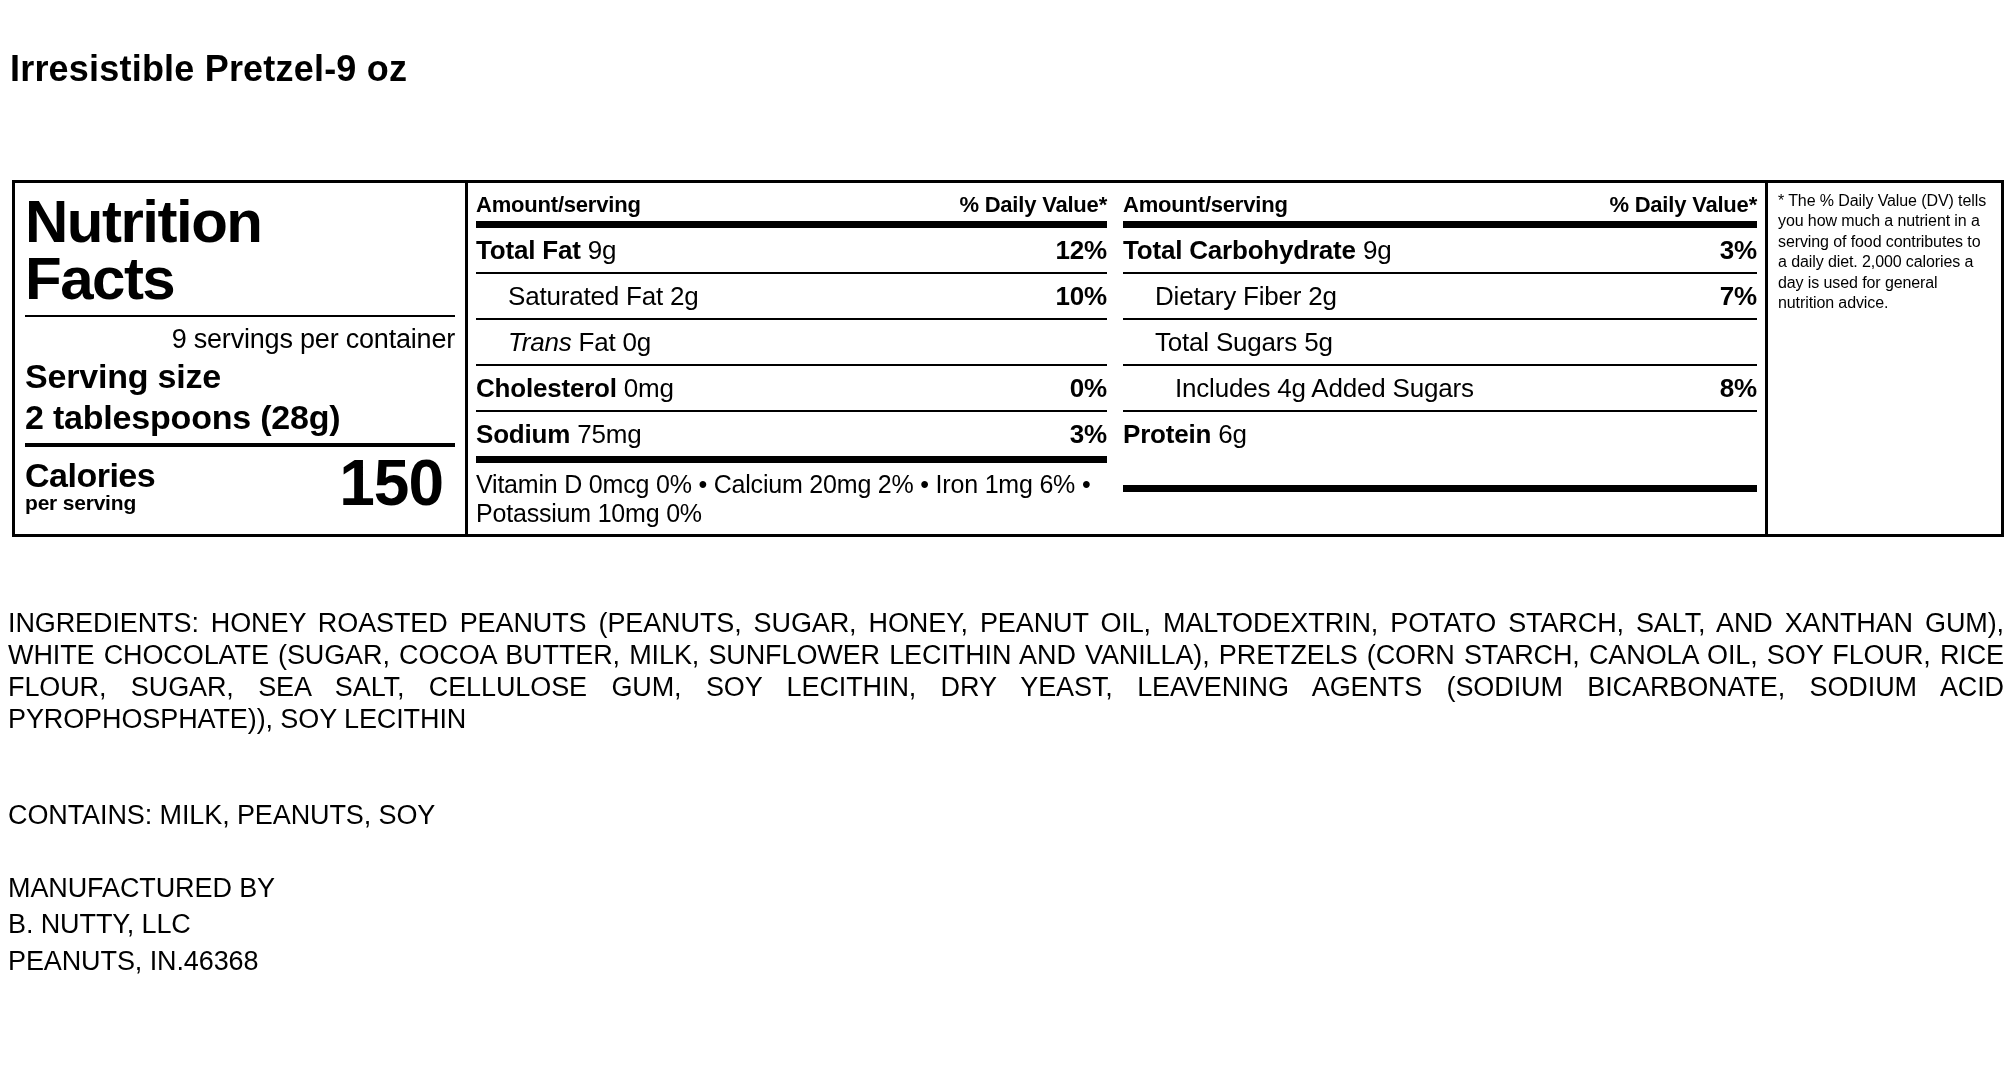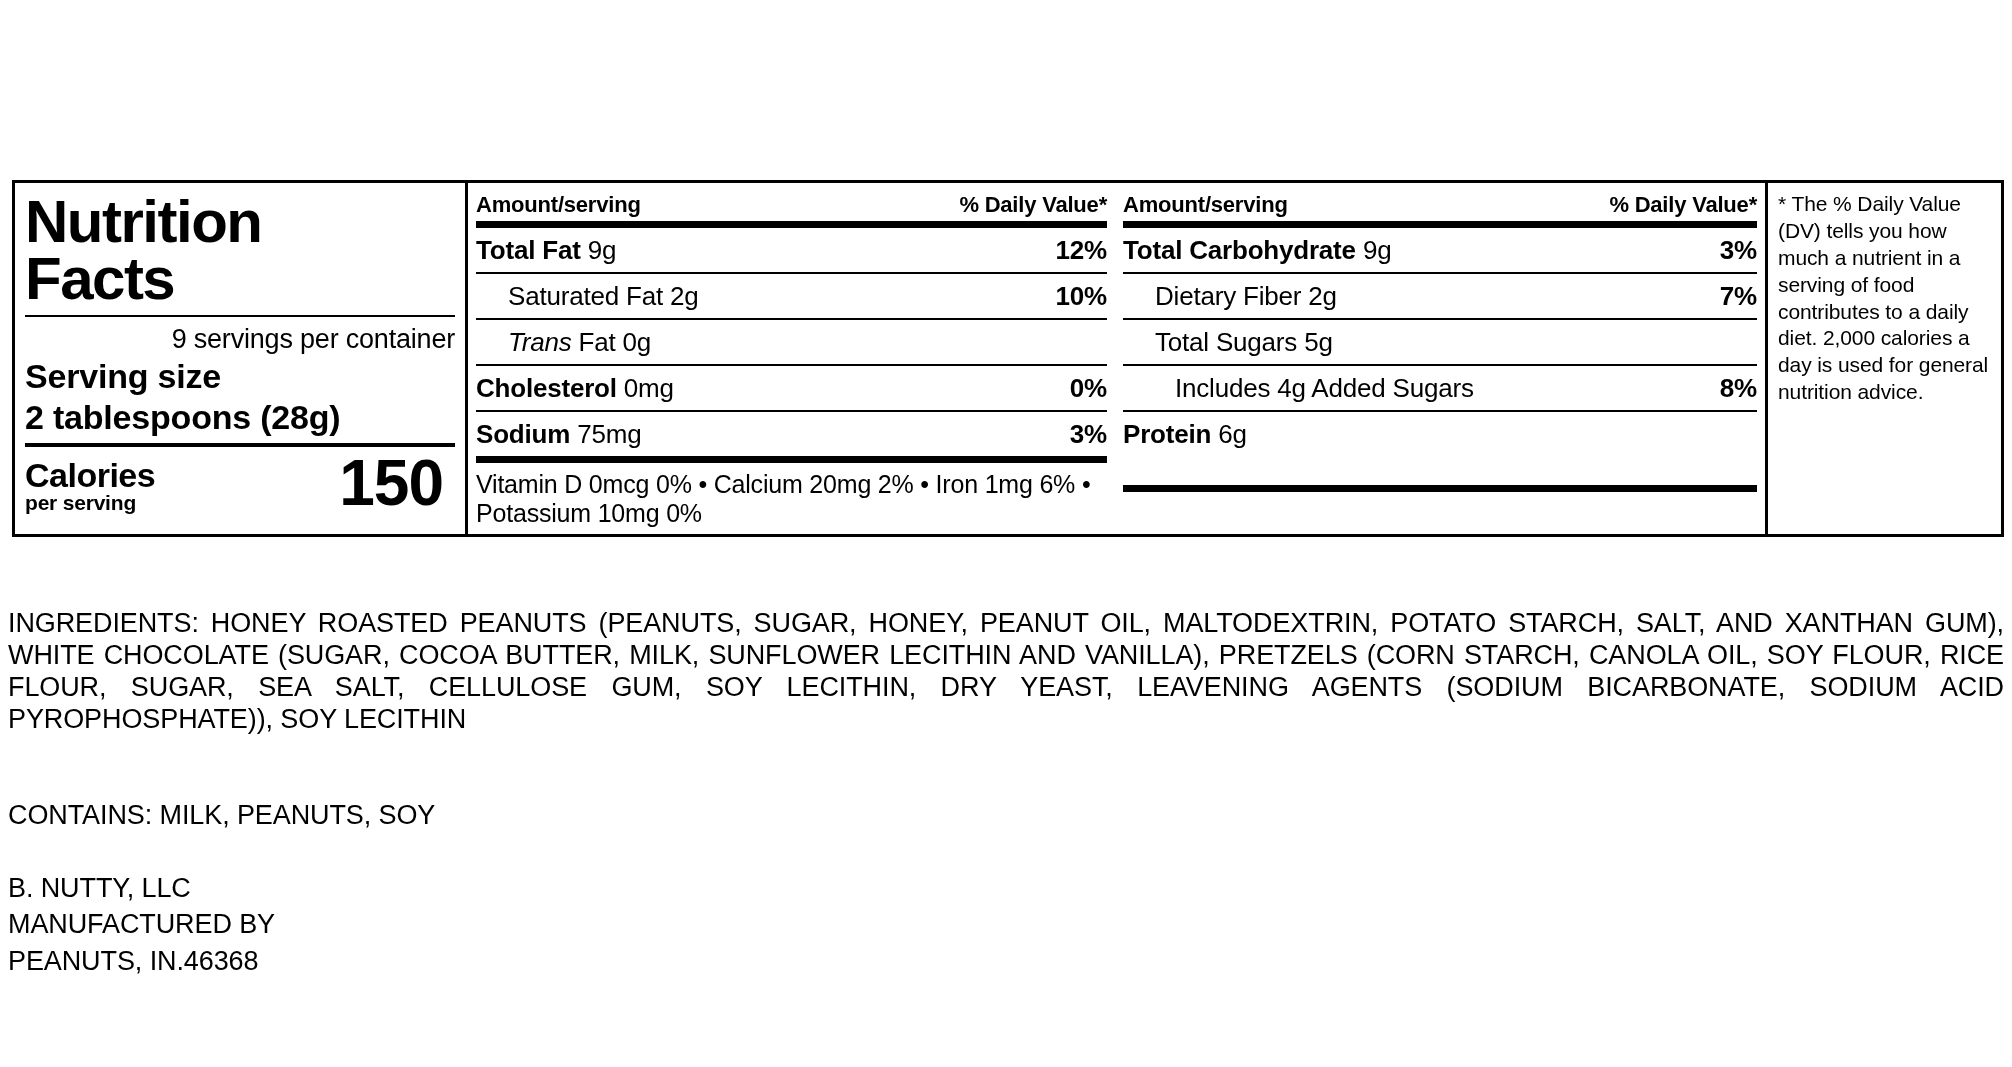--- a/index.html
+++ b/index.html
@@ -144,21 +144,21 @@
     font-size: 25px;
     padding: 7px 0 2px 0;
     letter-spacing: -0.2px;
   }
 
   
   .col-note {
     width: 236px;
     border-left: 3px solid #000;
     padding: 8px 10px 8px 10px;
-    font-size: 21px;
+    font-size: 16px;
     line-height: 1.28;
     letter-spacing: -0.1px;
   }
 
   
   .spacer { flex: 1 1 auto; }
 
   
   .ingredients {
     position: absolute;
@@ -184,20 +184,21 @@
     font-size: 27px;
     line-height: 1.35;
     letter-spacing: -0.1px;
   }
 </style>
 </head>
 <body>
 
 <div class="page">
 
+  <div class="product-title">Irresistible Pretzel-9 oz</div>
 
   <div class="nfp">
 
     <div class="col col-left">
       <div class="nf-title">
         <div>Nutrition</div>
         <div>Facts</div>
       </div>
       <div class="rule-thin"></div>
       <div class="servings-per">9 servings per container</div>
@@ -294,18 +295,18 @@
     </div>
 
     <div class="col col-note">* The % Daily Value (DV) tells you how much a nutrient in a serving of food contributes to a daily diet. 2,000 calories a day is used for general nutrition advice.</div>
   </div>
 
   <div class="ingredients">INGREDIENTS: HONEY ROASTED PEANUTS (PEANUTS, SUGAR, HONEY, PEANUT OIL, MALTODEXTRIN, POTATO STARCH, SALT, AND XANTHAN GUM), WHITE CHOCOLATE (SUGAR, COCOA BUTTER, MILK, SUNFLOWER LECITHIN AND VANILLA), PRETZELS (CORN STARCH, CANOLA OIL, SOY FLOUR, RICE FLOUR, SUGAR, SEA SALT, CELLULOSE GUM, SOY LECITHIN, DRY YEAST, LEAVENING AGENTS (SODIUM BICARBONATE, SODIUM ACID PYROPHOSPHATE)), SOY LECITHIN</div>
 
   <div class="contains">CONTAINS: MILK, PEANUTS, SOY</div>
 
   <div class="manufactured">
+    <div>MANUFACTURED BY</div>
     <div>B. NUTTY, LLC</div>
-    <div>MANUFACTURED BY</div>
     <div>PEANUTS, IN.46368</div>
   </div>
 
 </div>
 
 </body></html>

